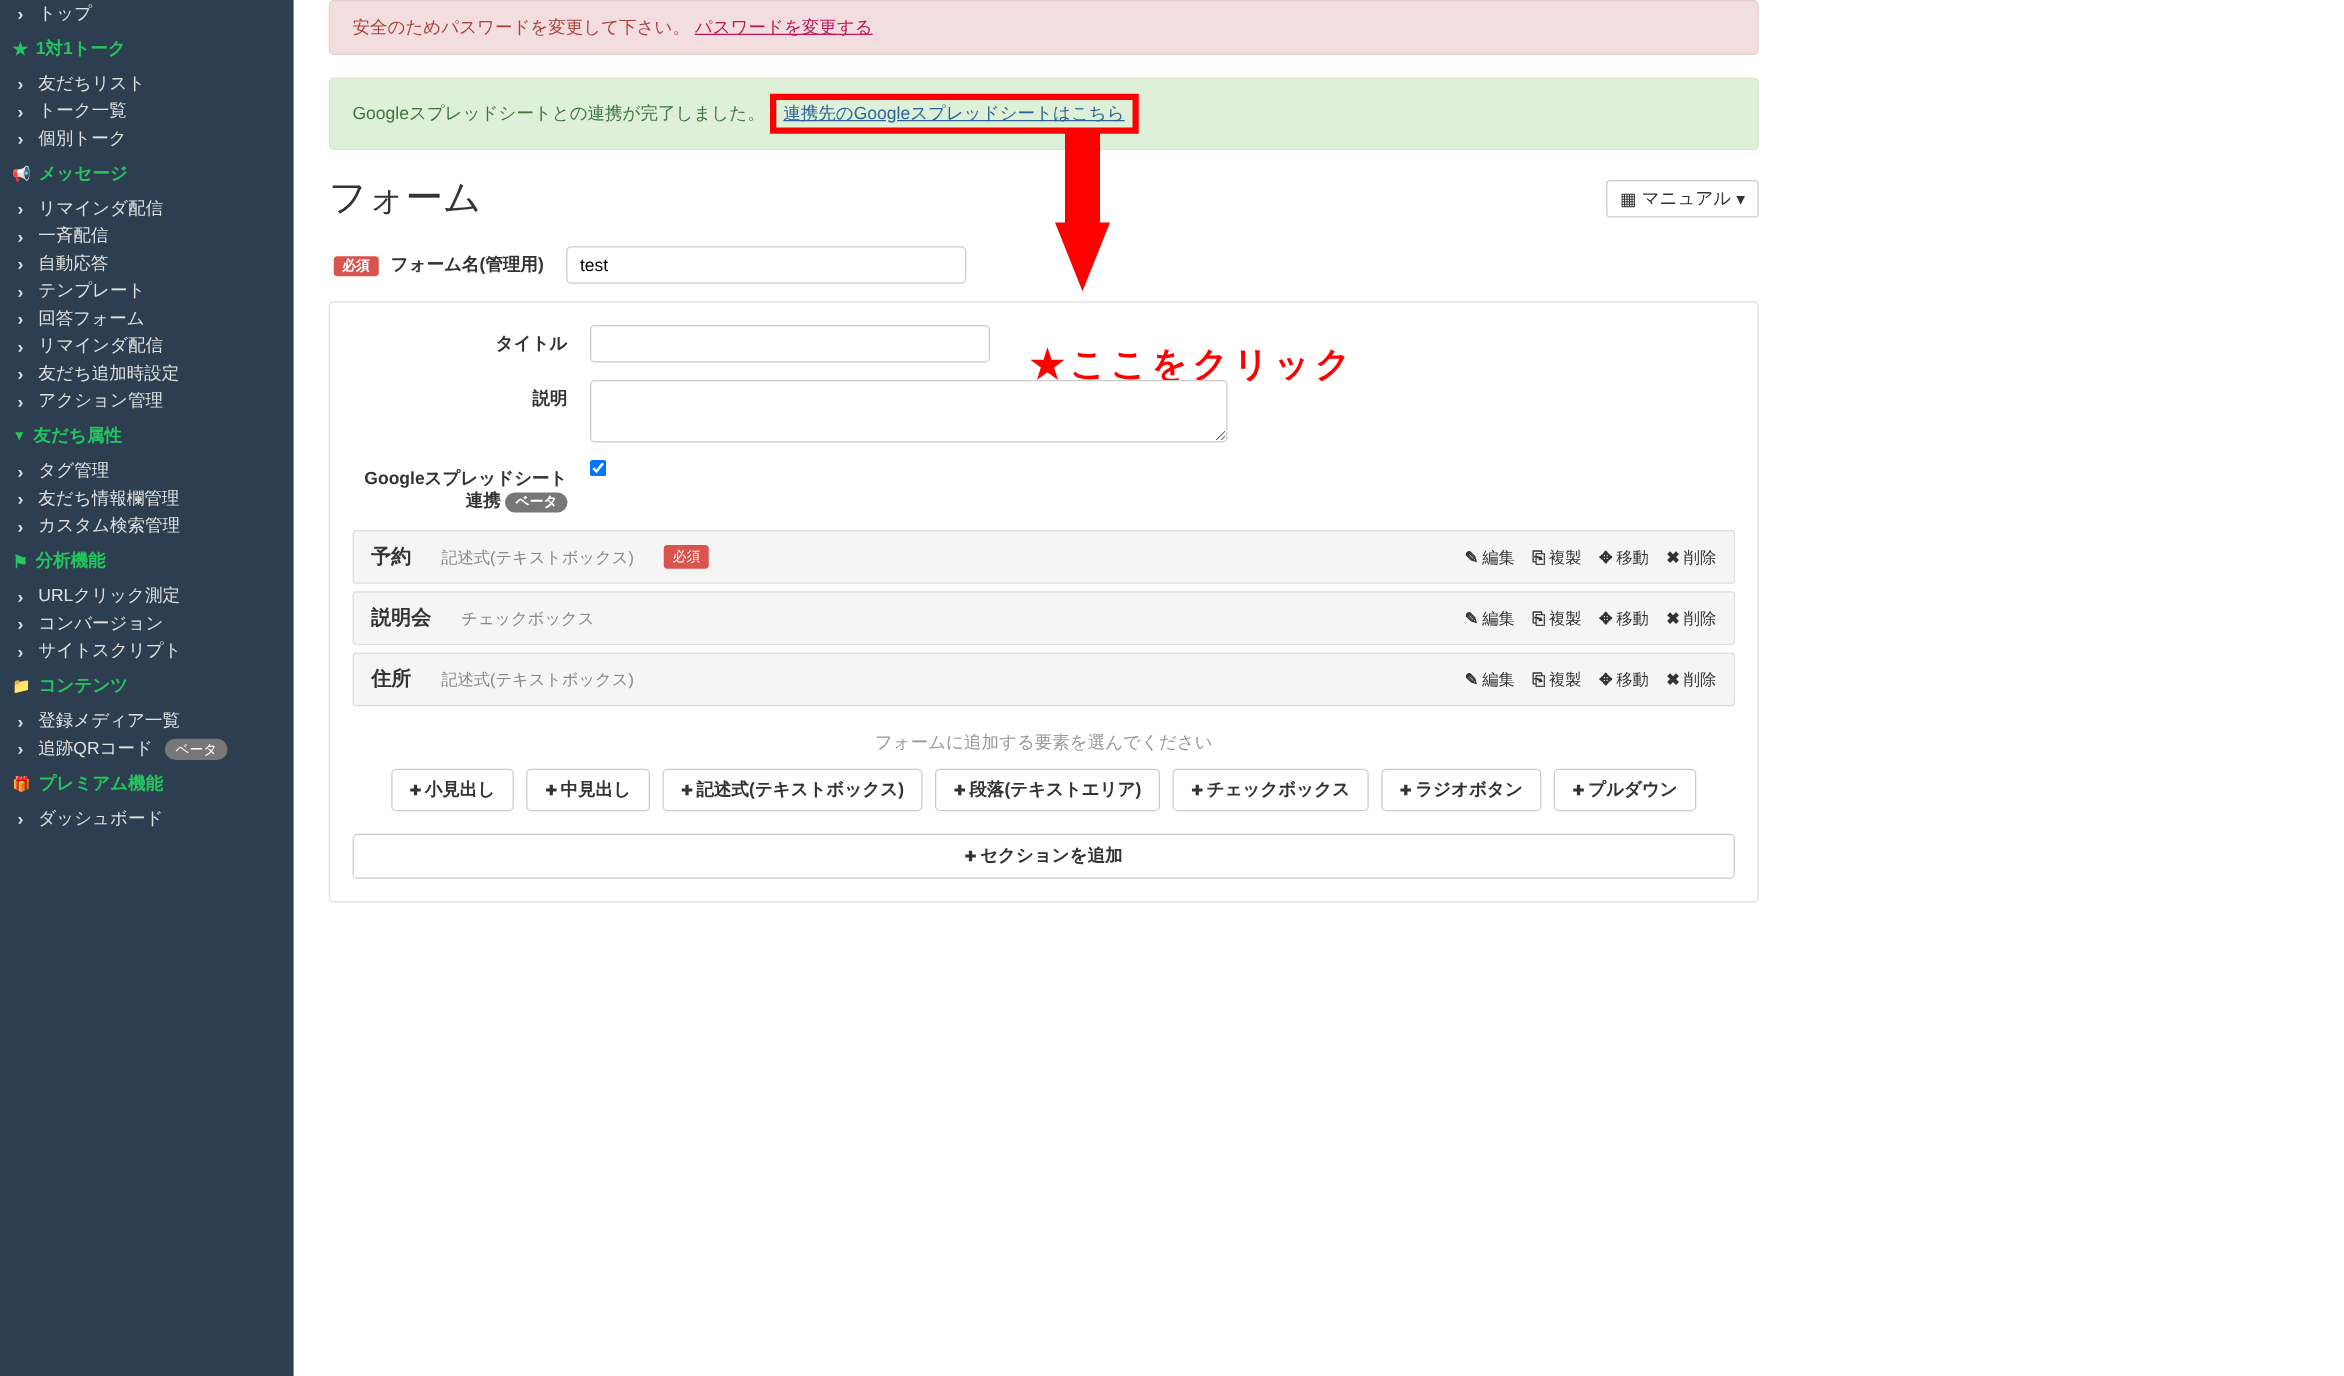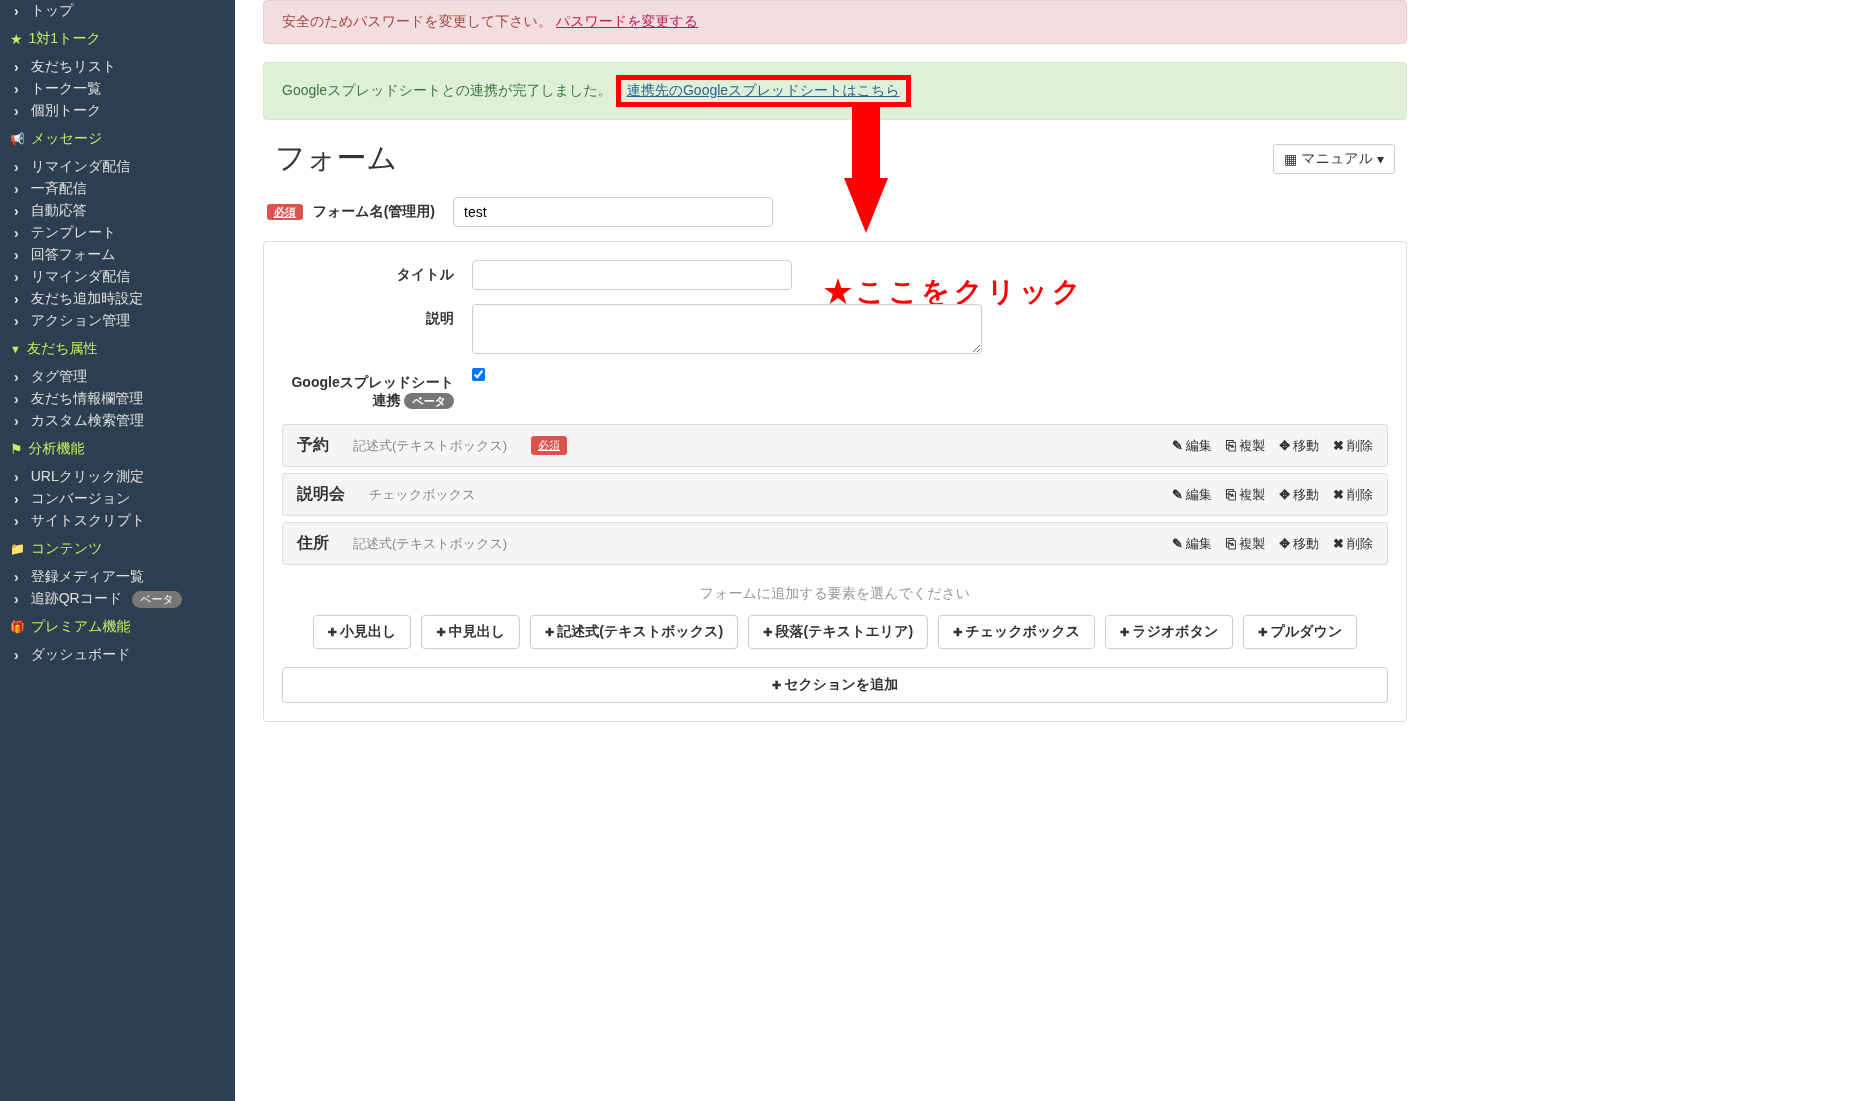--- a/index.html
+++ b/index.html
@@ -1,20 +1,20 @@
 <!DOCTYPE html>
 <html><head>
   <meta charset="utf-8">
   <style>
     * { box-sizing: border-box; margin: 0; padding: 0; }
     body { font-family: -apple-system, sans-serif; font-size: 14px; color: #333; display: flex; }
     
     .sidebar { width: 235px; background: #2c3e50; color: #fff; min-height: 1101px; }
     .sidebar-item { padding: 2px 14px; color: #e0e0e0; cursor: pointer; display: flex; align-items: center; gap: 6px; }
-    .sidebar-header { color: #bef264; font-weight: normal; padding: 8px 10px; display: flex; align-items: center; gap: 6px; }
+    .sidebar-header { color: #22c55e; font-weight: bold; padding: 8px 10px; display: flex; align-items: center; gap: 6px; }
     .sidebar-header.star::before { content: "★"; }
     .sidebar-header.speaker::before { content: "📢"; font-size:12px; }
     .sidebar-header.filter::before { content: "▼"; font-size:11px; }
     .sidebar-header.flag::before { content: "⚑"; }
     .sidebar-header.folder::before { content: "📁"; font-size:12px; }
     .sidebar-header.gift::before { content: "🎁"; font-size:12px; }
     .sidebar-item::before { content: "›"; margin-right: 6px; font-weight:bold; }
     .beta { background: #777; color: #fff; border-radius: 9px; padding: 1px 8px; font-size: 11px; margin-left: 4px; }
 
     .main { flex: 1; padding: 0 28px; background: #fff; max-width: 1200px; }
@@ -23,27 +23,27 @@
     .alert-warning { background: #f2dede; border:1px solid #ebccd1; color: #a94442; }
     .alert-warning a { color: #be185d; }
     .alert-success { background: #dff0d8; border:1px solid #d6e9c6; color: #3c763d; position: relative; }
     .alert-success a { color: #2a6496; }
     
     .red-box { border: 5px solid red; padding: 2px 6px; display: inline-block; }
     .arrow-down { width:0; height:0; border-left:22px solid transparent; border-right:22px solid transparent; border-top:55px solid red; position:absolute; top:40px; left:580px; }
     .arrow-stem { width:28px; height:80px; background:red; position:absolute; top:40px; left:588px; }
     .click-here { position:absolute; top:210px; left:560px; color:red; font-size:28px; font-weight:bold; letter-spacing:4px; }
     
-    .page-header { display:flex; justify-content:space-between; align-items:center; margin: 18px 12px; }
+    .page-header { display:flex; justify-content:space-between; align-items:center; margin: 18px 0; }
     .page-header h1 { font-size: 30px; font-weight: 500; }
     .manual-btn { border:1px solid #ccc; padding:5px 10px; border-radius:3px; background:#fff; cursor:pointer; display:flex; align-items:center; gap:4px; }
     
     .form-row { display:flex; align-items:flex-start; margin-bottom:14px; }
     .form-row .label { width: 190px; text-align:right; padding-right: 18px; font-weight:bold; padding-top:6px; }
-    .required { background:#d9534f; color:#fff; padding:2px 7px; border-radius:3px; font-size:11px; margin-right:6px;text-decoration:underline; }
+    .required { background:#d9534f; color:#fff; padding:2px 7px; border-radius:3px; font-size:11px; margin-right:6px; }
     .beta2 { background:#777; color:#fff; padding:2px 8px; border-radius:10px; font-size:11px; }
     input[type=text], textarea { border:1px solid #ccc; border-radius:4px; padding:6px 10px; width:320px; font-size:14px; }
     textarea { width:510px; height:50px; resize:both; }
     
     .panel { border:1px solid #ddd; border-radius:4px; padding:18px; margin-top:8px; position:relative; }
     
     .field-row { background:#f5f5f5; border:1px solid #ddd; padding:10px 14px; margin-bottom:6px; display:flex; justify-content:space-between; align-items:center; border-radius:3px; }
     .field-row .left { display:flex; align-items:center; gap:24px; }
     .field-name { font-weight:bold; font-size:16px; }
     .field-type { color:#888; font-size:13px; }

